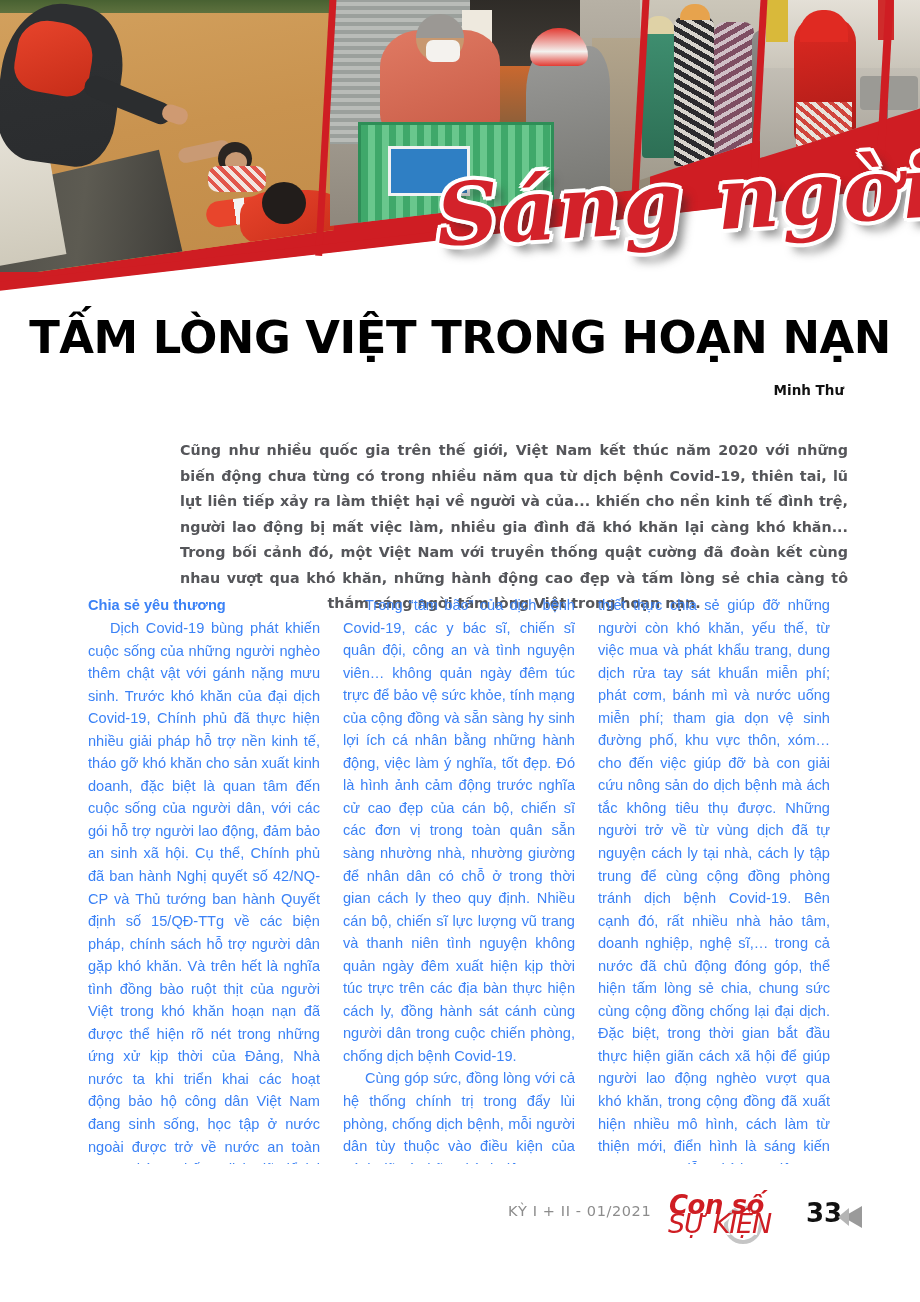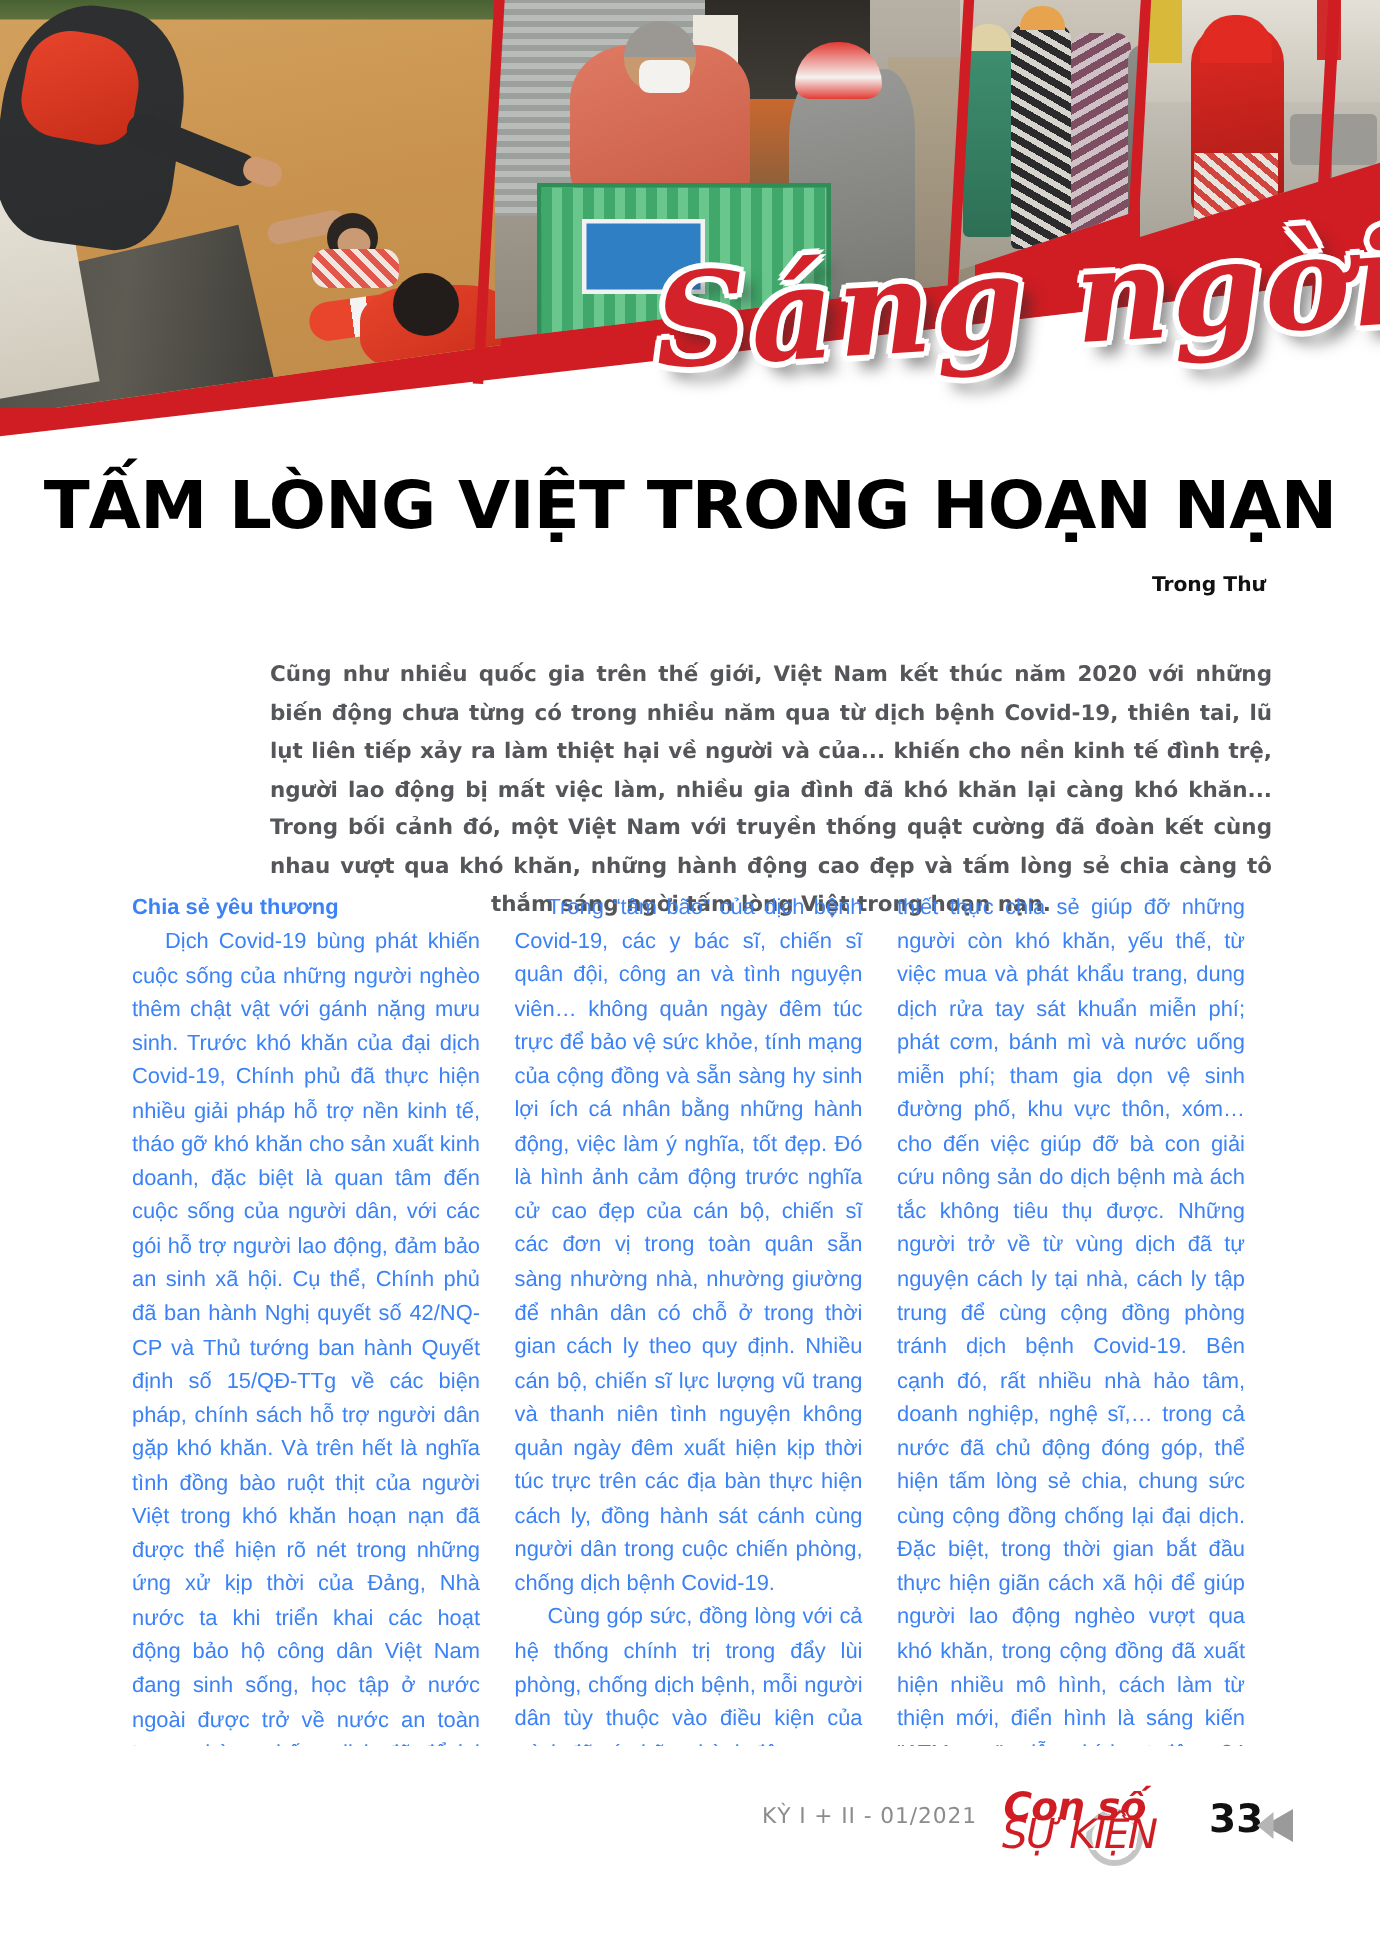--- a/index.html
+++ b/index.html
@@ -382,21 +382,21 @@
     <div class="sep sep2"></div>
     <div class="sep sep3"></div>
     <div class="hero-right-rule"></div>
     <div class="hero-bottom-rule"></div>
   </div>
 
   <div class="script-title">Sáng ngời</div>
 
   <h1 class="headline">TẤM LÒNG VIỆT TRONG HOẠN NẠN</h1>
 
-  <div class="byline">Trong Thư</div>
+  <div class="byline">Minh Thư</div>
 
   <div class="lead">Cũng như nhiều quốc gia trên thế giới, Việt Nam kết thúc năm 2020 với những biến động chưa từng có trong nhiều năm qua từ dịch bệnh Covid-19, thiên tai, lũ lụt liên tiếp xảy ra làm thiệt hại về người và của... khiến cho nền kinh tế đình trệ, người lao động bị mất việc làm, nhiều gia đình đã khó khăn lại càng khó khăn... Trong bối cảnh đó, một Việt Nam với truyền thống quật cường đã đoàn kết cùng nhau vượt qua khó khăn, những hành động cao đẹp và tấm lòng sẻ chia càng tô thắm sáng ngời tấm lòng Việt trong hoạn nạn.</div>
 
   <div class="cols">
 
     <div class="col col1">
       <div class="subhead">Chia sẻ yêu thương</div>
       <p>Dịch Covid-19 bùng phát khiến cuộc sống của những người nghèo thêm chật vật với gánh nặng mưu sinh. Trước khó khăn của đại dịch Covid-19, Chính phủ đã thực hiện nhiều giải pháp hỗ trợ nền kinh tế, tháo gỡ khó khăn cho sản xuất kinh doanh, đặc biệt là quan tâm đến cuộc sống của người dân, với các gói hỗ trợ người lao động, đảm bảo an sinh xã hội. Cụ thể, Chính phủ đã ban hành Nghị quyết số 42/NQ-CP và Thủ tướng ban hành Quyết định số 15/QĐ-TTg về các biện pháp, chính sách hỗ trợ người dân gặp khó khăn. Và trên hết là nghĩa tình đồng bào ruột thịt của người Việt trong khó khăn hoạn nạn đã được thể hiện rõ nét trong những ứng xử kịp thời của Đảng, Nhà nước ta khi triển khai các hoạt động bảo hộ công dân Việt Nam đang sinh sống, học tập ở nước ngoài được trở về nước an toàn trong phòng chống dịch đã để lại những cảm xúc và ấn tượng tốt đẹp</p>
     </div>
 

